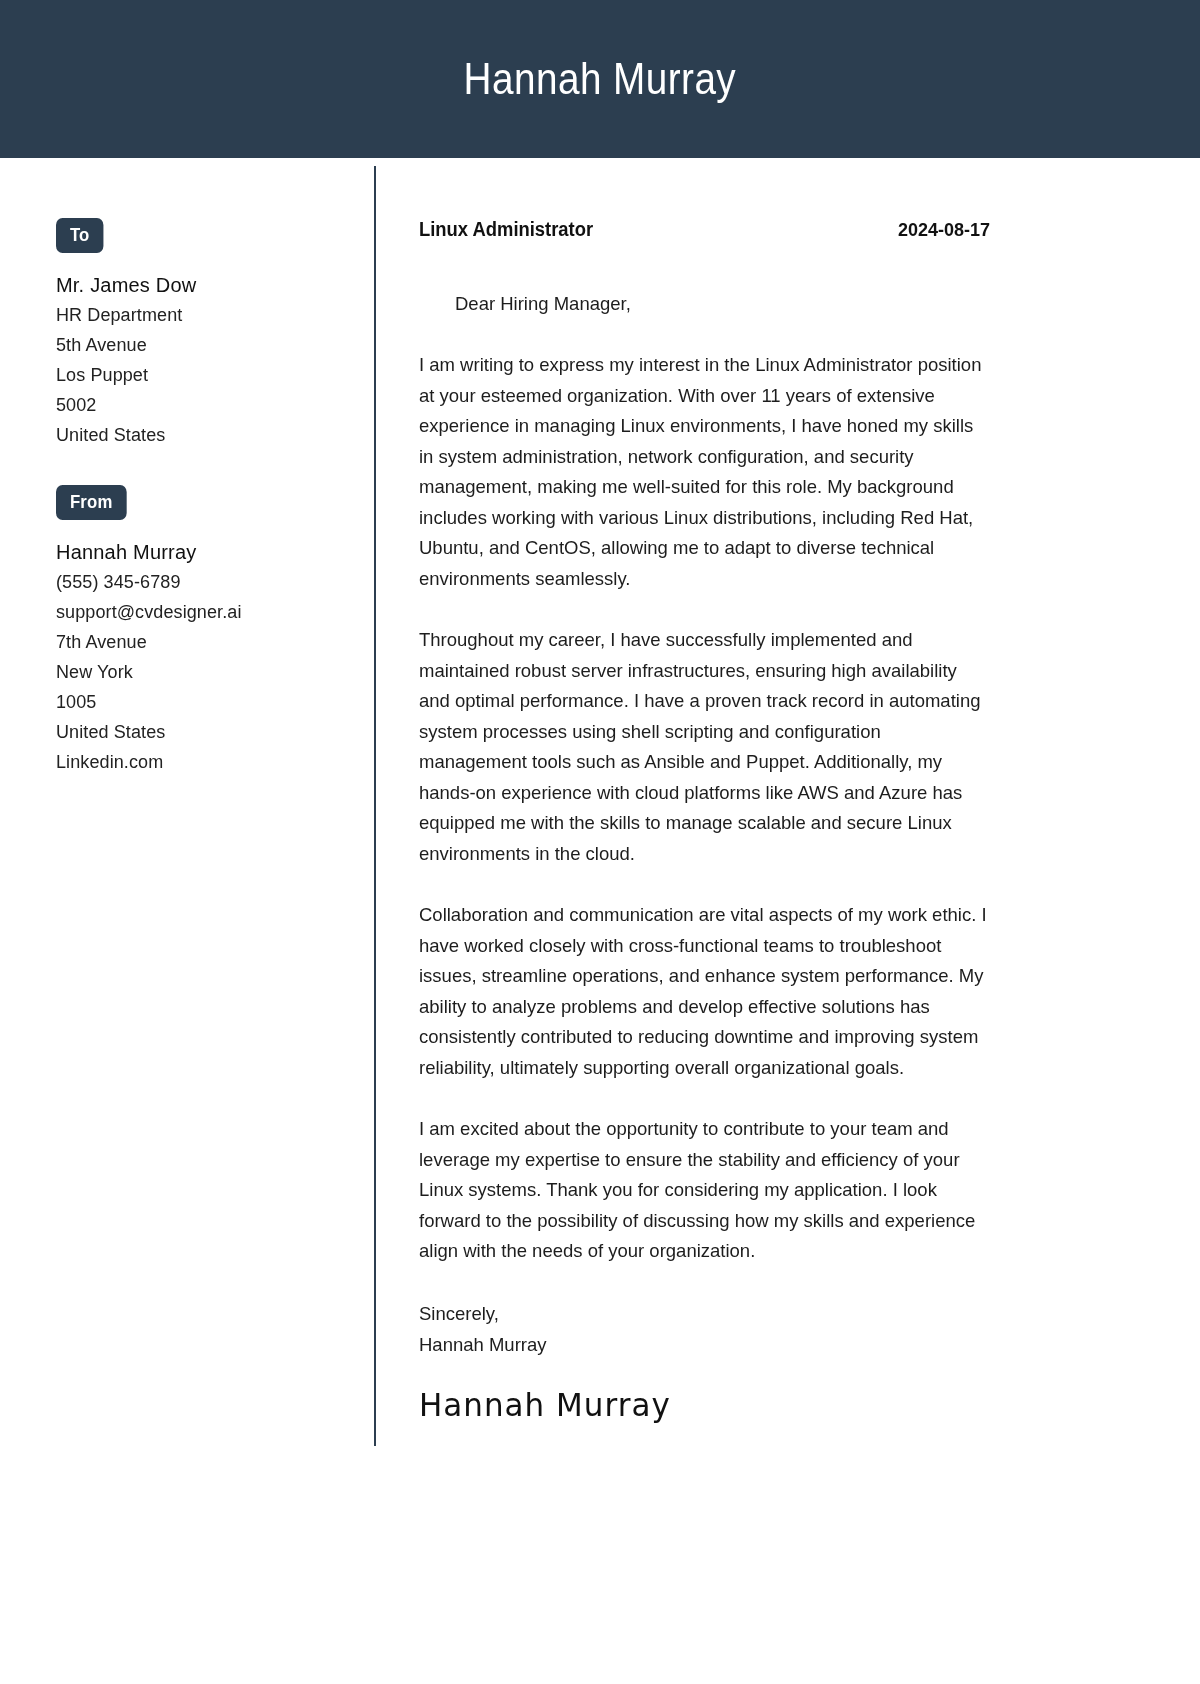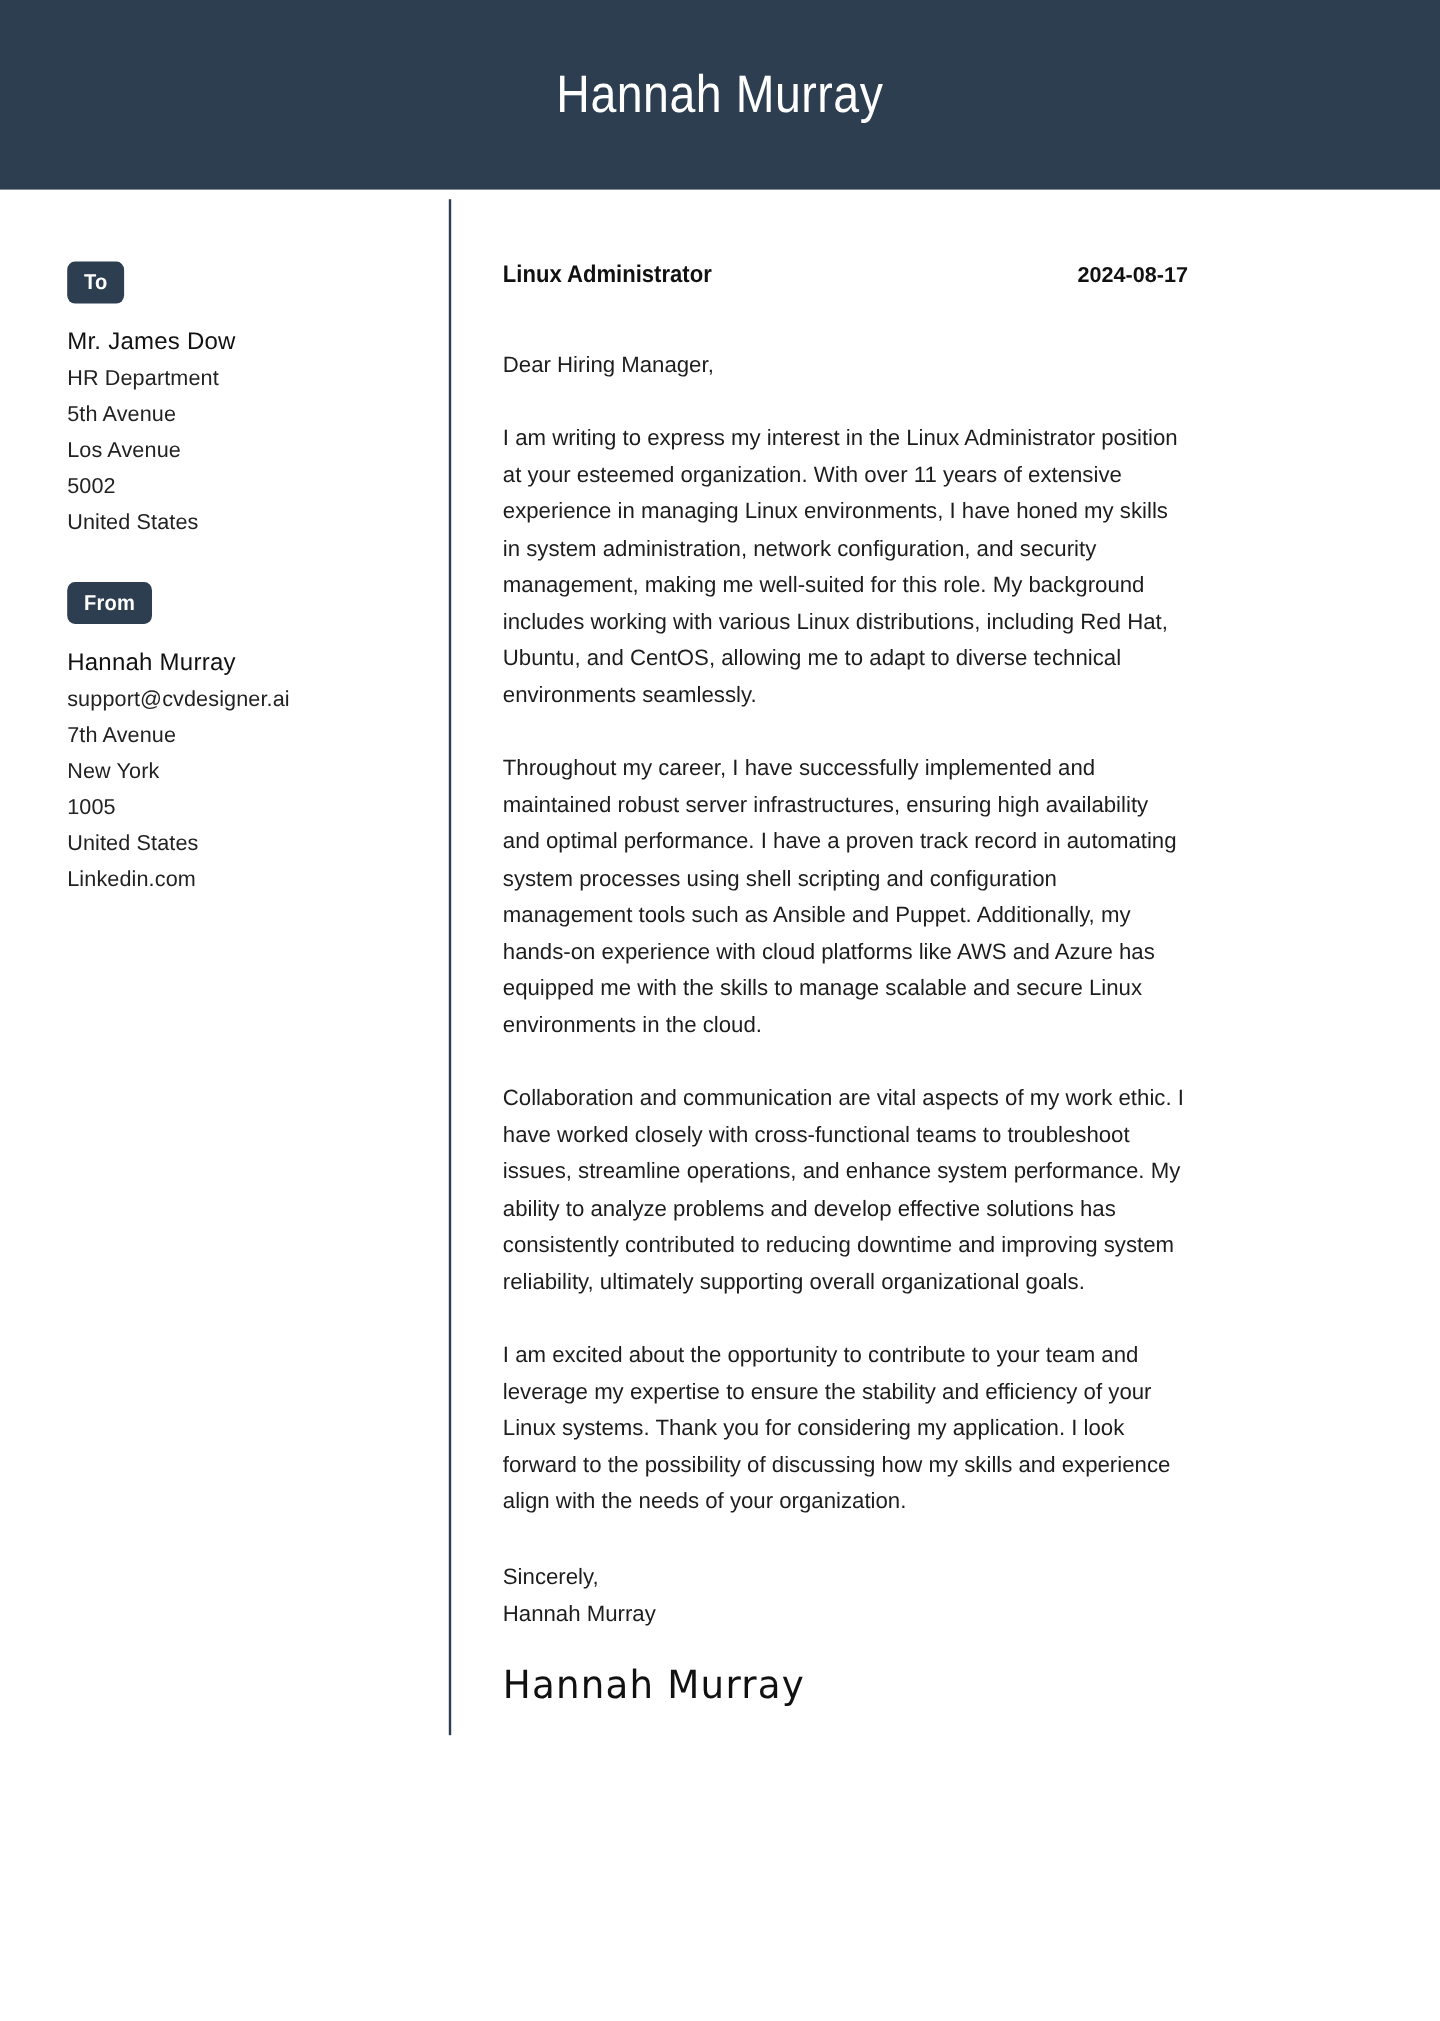--- a/index.html
+++ b/index.html
@@ -118,20 +118,21 @@
     font-weight: 700;
     color: #111111;
     white-space: nowrap;
   }
 
   .salutation {
     font-size: 18.5px;
     line-height: 30px;
     margin-bottom: 31px;
     color: #1d1d1d;
+    margin-left: 36px;
   }
 
   .para {
     font-size: 18.5px;
     line-height: 30.5px;
     margin-bottom: 31px;
     color: #1d1d1d;
     text-align: left;
   }
 
@@ -163,28 +164,29 @@
 
   <div class="divider"></div>
 
   <aside class="sidebar">
 
     <div class="to-group">
       <span class="badge">To</span>
       <div class="block-name">Mr. James Dow</div>
       <div class="addr-line">HR Department</div>
       <div class="addr-line">5th Avenue</div>
-      <div class="addr-line">Los Avenue</div>
+      <div class="addr-line">Los Puppet</div>
       <div class="addr-line">5002</div>
       <div class="addr-line">United States</div>
     </div>
 
     <div class="from-group">
       <span class="badge">From</span>
       <div class="block-name">Hannah Murray</div>
+      <div class="addr-line">(555) 345-6789</div>
       <div class="addr-line">support@cvdesigner.ai</div>
       <div class="addr-line">7th Avenue</div>
       <div class="addr-line">New York</div>
       <div class="addr-line">1005</div>
       <div class="addr-line">United States</div>
       <div class="addr-line">Linkedin.com</div>
     </div>
 
   </aside>
 

